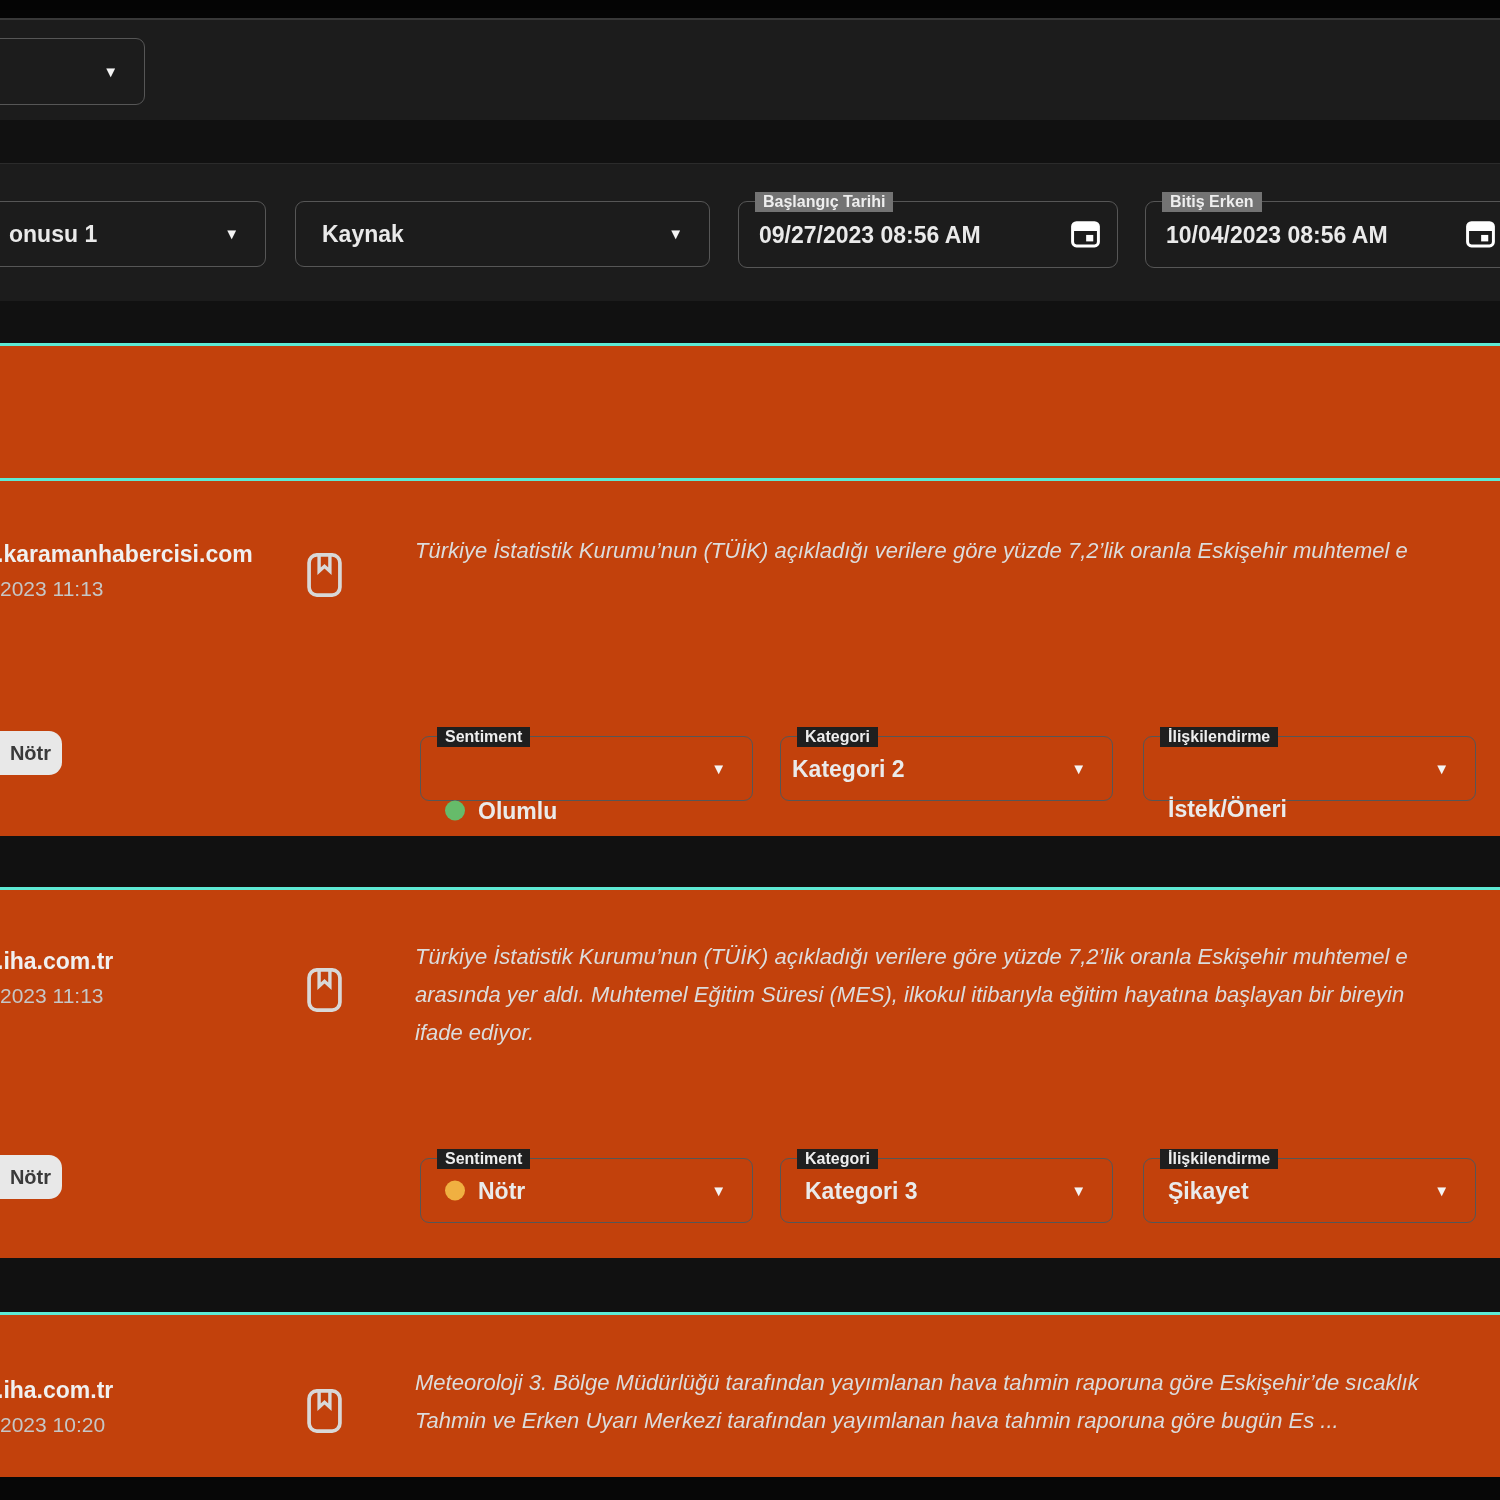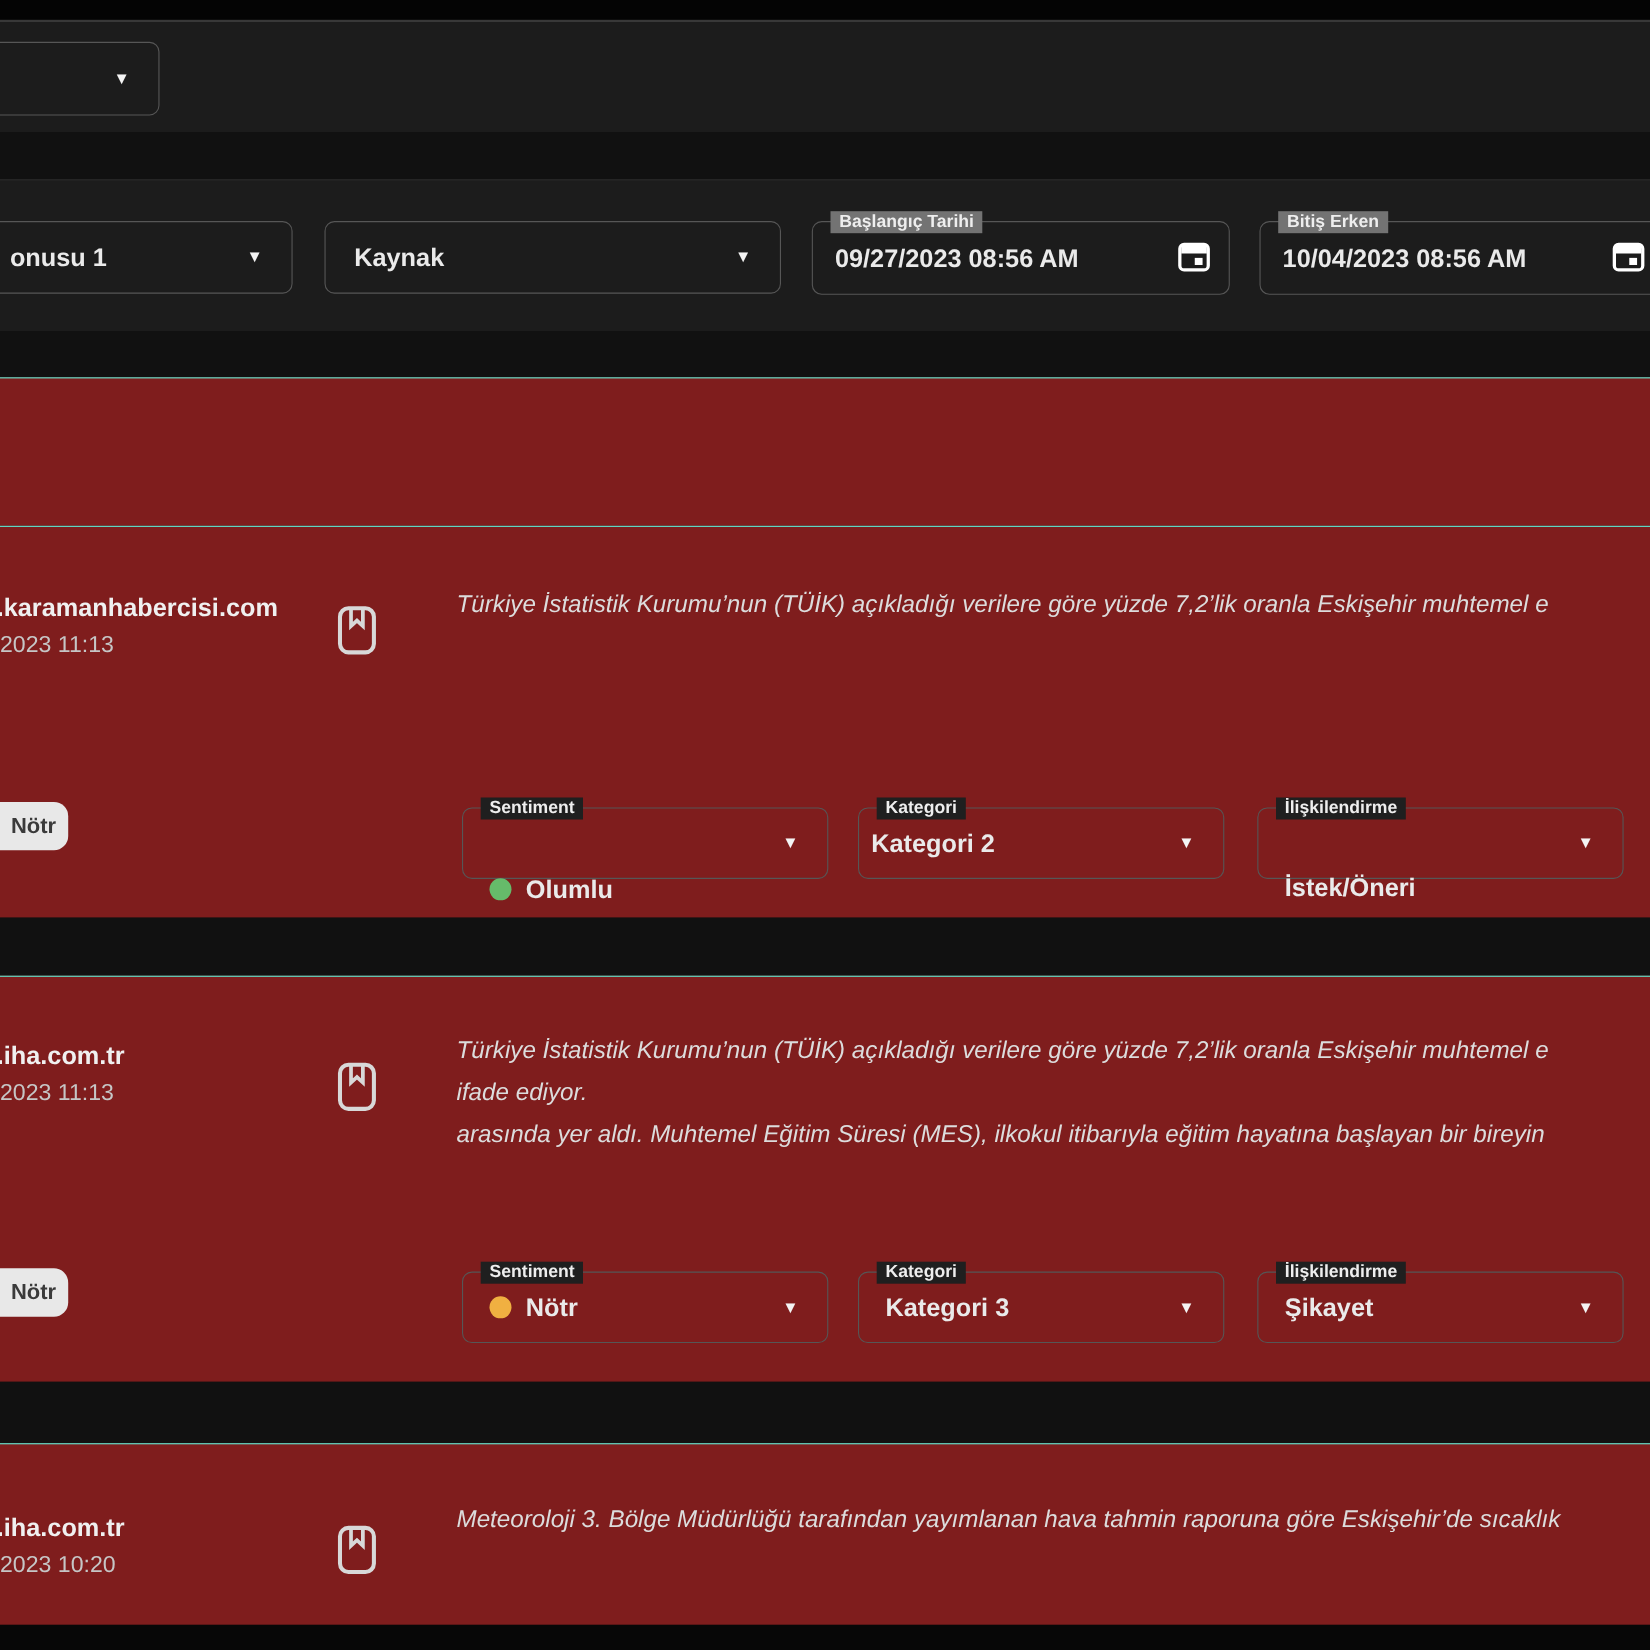--- a/index.html
+++ b/index.html
@@ -8,21 +8,21 @@
     background:#111111;
     font-family:"Liberation Sans","DejaVu Sans",sans-serif;
     color:#e9e9e9;
   }
   .abs{position:absolute;}
   .topbar{left:0;top:0;width:1500px;height:18px;background:#040404;border-bottom:2px solid #383838;}
   .bottombar{left:0;top:1477px;width:1500px;height:23px;background:#070707;}
   .panel{left:0;width:1500px;background:#1c1c1c;}
   .panel-top{top:20px;height:100px;}
   .panel-filters{top:163px;height:137px;border-top:1px solid #2b2b2b;}
-  .card{left:0;width:1500px;background:#7f1d1d;border-top:1px solid #5eead4;}
+  .card{left:0;width:1500px;background:#c2410c;border-top:3px solid #5eead4;}
   .results-header{top:343px;height:134px;border-bottom:2px solid #141414;}
   .card1{top:478px;height:355px;}
   .card2{top:887px;height:368px;}
   .card3{top:1312px;height:165px;}
 
   .select-box{
     position:absolute;border:1px solid #565656;border-radius:9px;background:transparent;
     box-sizing:border-box;
   }
   .select-value{
@@ -159,22 +159,22 @@
 
     <span class="icon-btn" style="left:306px;top:76px;">
       <svg viewBox="0 0 24 30" width="37" height="48">
         <rect x="2" y="2" width="20" height="26" rx="5" fill="none" stroke="#d8d8d8" stroke-width="2.4"></rect>
         <path d="M8.5 2.5 v10 l3.5 -3.2 3.5 3.2 v-10" fill="none" stroke="#d8d8d8" stroke-width="2.2"></path>
       </svg>
     </span>
 
     <div class="content-text" style="top:48px;">
       <div>Türkiye İstatistik Kurumu’nun (TÜİK) açıkladığı verilere göre yüzde 7,2’lik oranla Eskişehir muhtemel e</div>
+      <div>arasında yer aldı. Muhtemel Eğitim Süresi (MES), ilkokul itibarıyla eğitim hayatına başlayan bir bireyin</div>
       <div>ifade ediyor.</div>
-      <div>arasında yer aldı. Muhtemel Eğitim Süresi (MES), ilkokul itibarıyla eğitim hayatına başlayan bir bireyin</div>
     </div>
 
     <div class="chip" style="top:265px;">
       <span>Nötr</span>
     </div>
 
     <div class="select-box" style="left:420px;top:268px;width:333px;height:65px;">
       <span class="notch-label">Sentiment</span>
       <span class="select-value" style="left:24px;">
         <span class="dot dot-amber"></span>
@@ -202,18 +202,19 @@
 
     <span class="icon-btn" style="left:306px;top:72px;">
       <svg viewBox="0 0 24 30" width="37" height="48">
         <rect x="2" y="2" width="20" height="26" rx="5" fill="none" stroke="#d8d8d8" stroke-width="2.4"></rect>
         <path d="M8.5 2.5 v10 l3.5 -3.2 3.5 3.2 v-10" fill="none" stroke="#d8d8d8" stroke-width="2.2"></path>
       </svg>
     </span>
 
     <div class="content-text" style="top:49px;">
       <div>Meteoroloji 3. Bölge Müdürlüğü tarafından yayımlanan hava tahmin raporuna göre Eskişehir’de sıcaklık</div>
+      <div>Tahmin ve Erken Uyarı Merkezi tarafından yayımlanan hava tahmin raporuna göre bugün Es ...</div>
     </div>
   </section>
 
   <div class="abs bottombar"></div>
 
 </div>
 
 </body></html>

